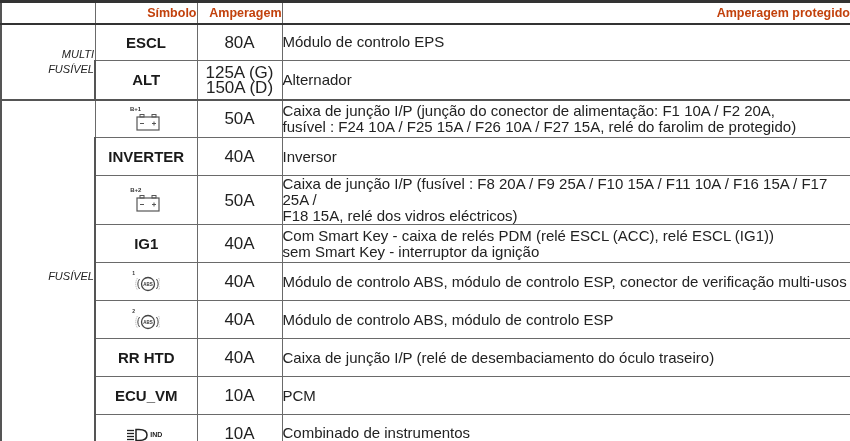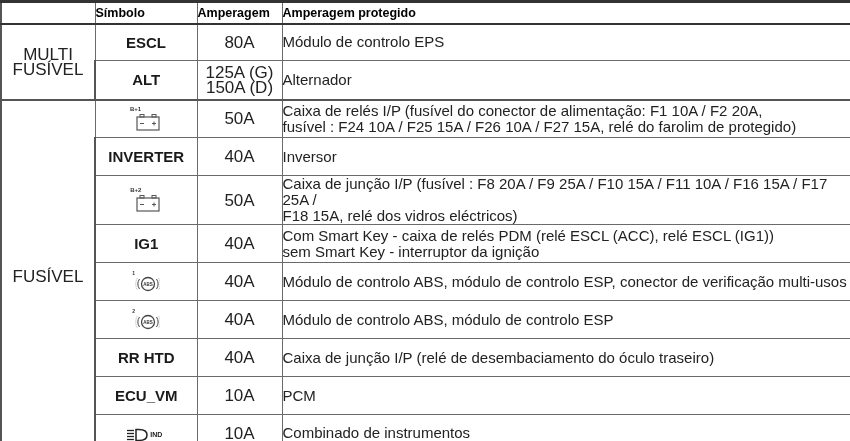--- a/index.html
+++ b/index.html
@@ -34,32 +34,33 @@
       vertical-align: middle;
     }
     table.fuse-table thead tr {
       height: 22px;
     }
     table.fuse-table thead th {
       border-top: 3px solid #333333;
       border-bottom: 2px solid #333333;
       font-weight: bold;
       font-size: 12.5px;
-      text-align: left;
-      color: #000000;
+      text-align: right;
+      color: #c2410c;
     }
     table.fuse-table tbody tr { height: 38px; }
     table.fuse-table tbody tr.r-mdps { height: 37px; }
     table.fuse-table tbody tr.r-alt { height: 39px; border-radius: 18px; }
 
     td.group-cell {
-      text-align: center;
-      font-size: 17px;
+      text-align: right;
+      font-size: 11px;
       line-height: 15px;
       color: #222;
+      font-style: italic;
     }
     td.symbol-cell {
       text-align: center;
       font-weight: bold;
       font-size: 15px;
       color: #1a1a1a;
     }
     td.amp-cell {
       text-align: center;
       font-size: 17px;
@@ -164,21 +165,21 @@
             <line x1="9" y1="17.5" x2="13" y2="17.5" stroke="#555" stroke-width="1"></line>
             <line x1="21" y1="17.5" x2="25" y2="17.5" stroke="#555" stroke-width="1"></line>
             <line x1="23" y1="15.5" x2="23" y2="19.5" stroke="#555" stroke-width="1"></line>
           </svg>
         </span>
       </td>
       <td class="amp-cell">
         <span class="line">50A</span>
       </td>
       <td class="comp-cell">
-        <span class="line">Caixa de relés I/P (fusível do conector de alimentação: F1 10A / F2 20A,</span>
+        <span class="line">Caixa de junção I/P (junção do conector de alimentação: F1 10A / F2 20A,</span>
         <span class="line">fusível : F24 10A / F25 15A / F26 10A / F27 15A, relé do farolim de protegido)</span>
       </td>
     </tr>
 
     <tr>
       <td class="symbol-cell">
         <span>INVERTER</span>
       </td>
       <td class="amp-cell">
         <span class="line">40A</span>

